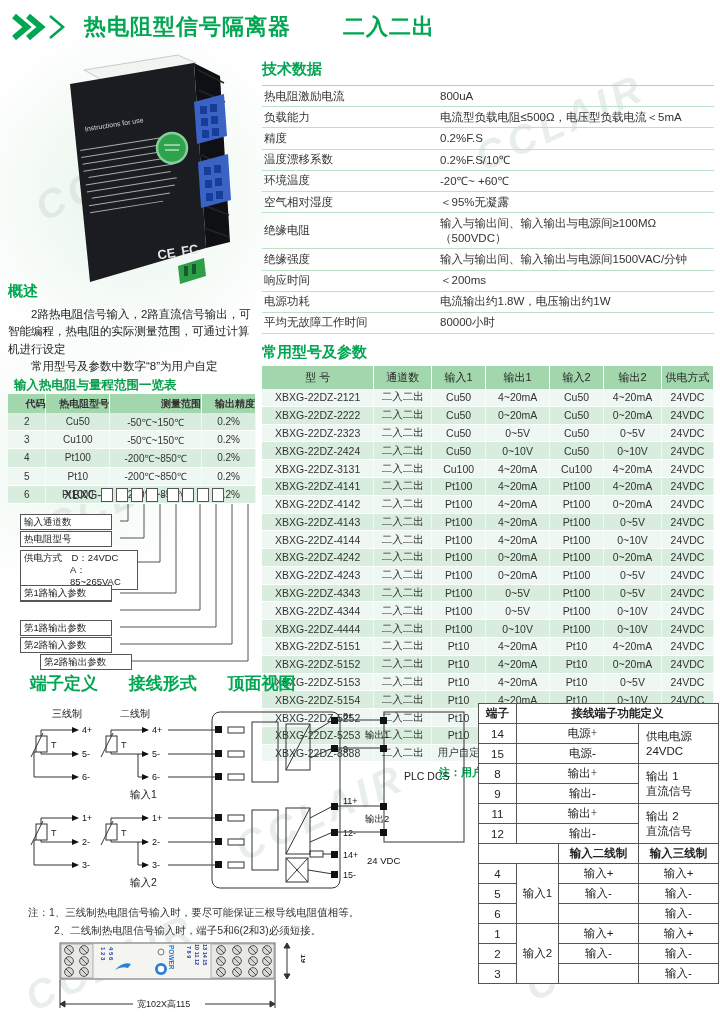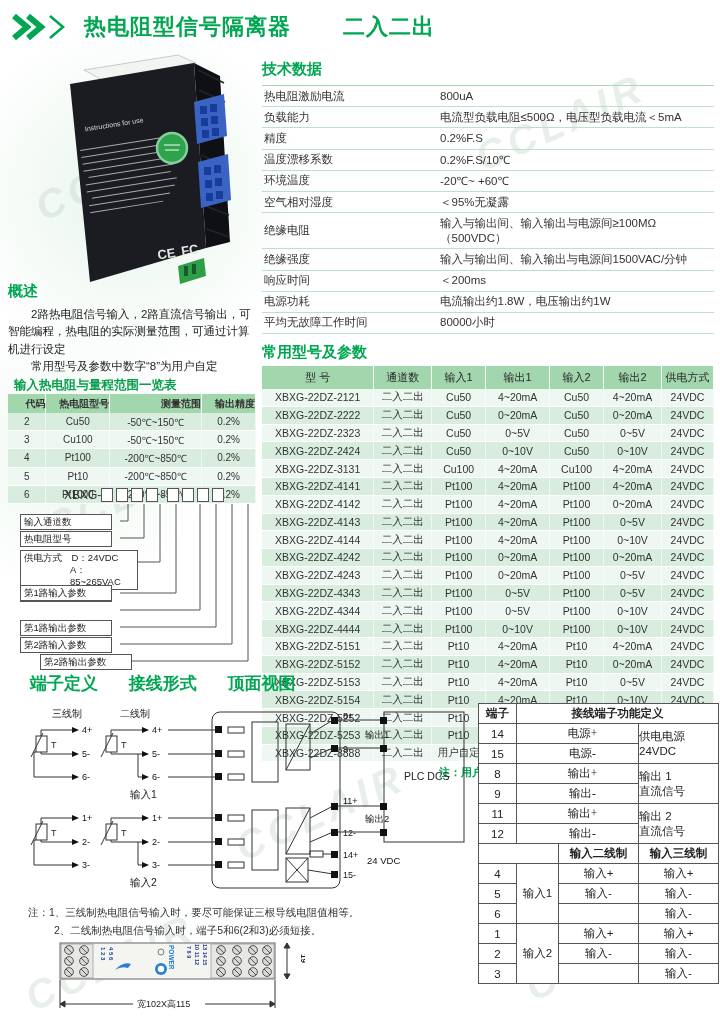--- a/index.html
+++ b/index.html
@@ -50,21 +50,21 @@
   .bottom-h { position:absolute; left:30px; top:672px; font-size:17px; font-weight:bold; color:#00a651; }
   .bottom-h span { margin-right:26px; }
   .wiring-wrap { position:absolute; left:22px; top:706px; width:445px; height:190px; }
   .wire-notes { position:absolute; left:28px; top:903px; font-size:10.5px; color:#333; line-height:1.75; }
   .wire-notes .n2 { padding-left:26px; }
 
   table.term { position:absolute; left:478px; top:703px; border-collapse:collapse; font-size:11.5px; color:#222; background:#fff; }
   table.term th, table.term td { border:1px solid #555; text-align:center; padding:2px 3px; height:19px; }
   table.term th { font-weight:bold; }
   table.term td.fn { text-align:center; padding-left:13px;font-family:Liberation Serif, serif; }
-  table.term td.grp { text-align:left; padding-left:0; line-height:1.3; }
+  table.term td.grp { text-align:left; padding-left:7px; line-height:1.3; }
 
   svg text { font-family:"Liberation Sans",sans-serif; }
 </style>
 </head>
 <body>
 
 <div class="blob" style="left:-60px; top:30px; width:380px; height:330px; background:radial-gradient(circle, rgba(210,236,218,.55), rgba(255,255,255,0) 70%);"></div>
 <div class="blob" style="left:-80px; top:330px; width:300px; height:260px; background:radial-gradient(circle, rgba(214,238,221,.45), rgba(255,255,255,0) 70%);"></div>
 <div class="blob" style="left:440px; top:640px; width:340px; height:280px; background:radial-gradient(circle, rgba(218,240,225,.4), rgba(255,255,255,0) 70%);"></div>
 

